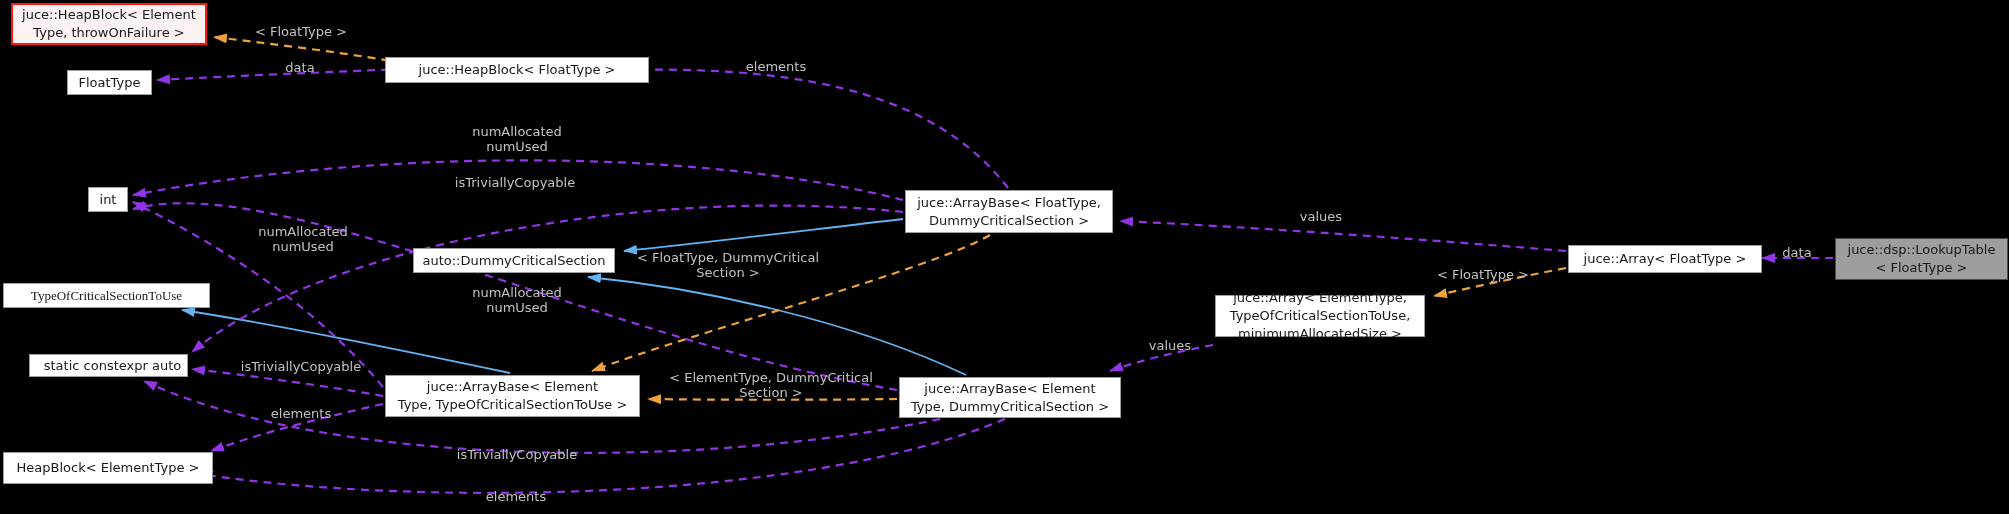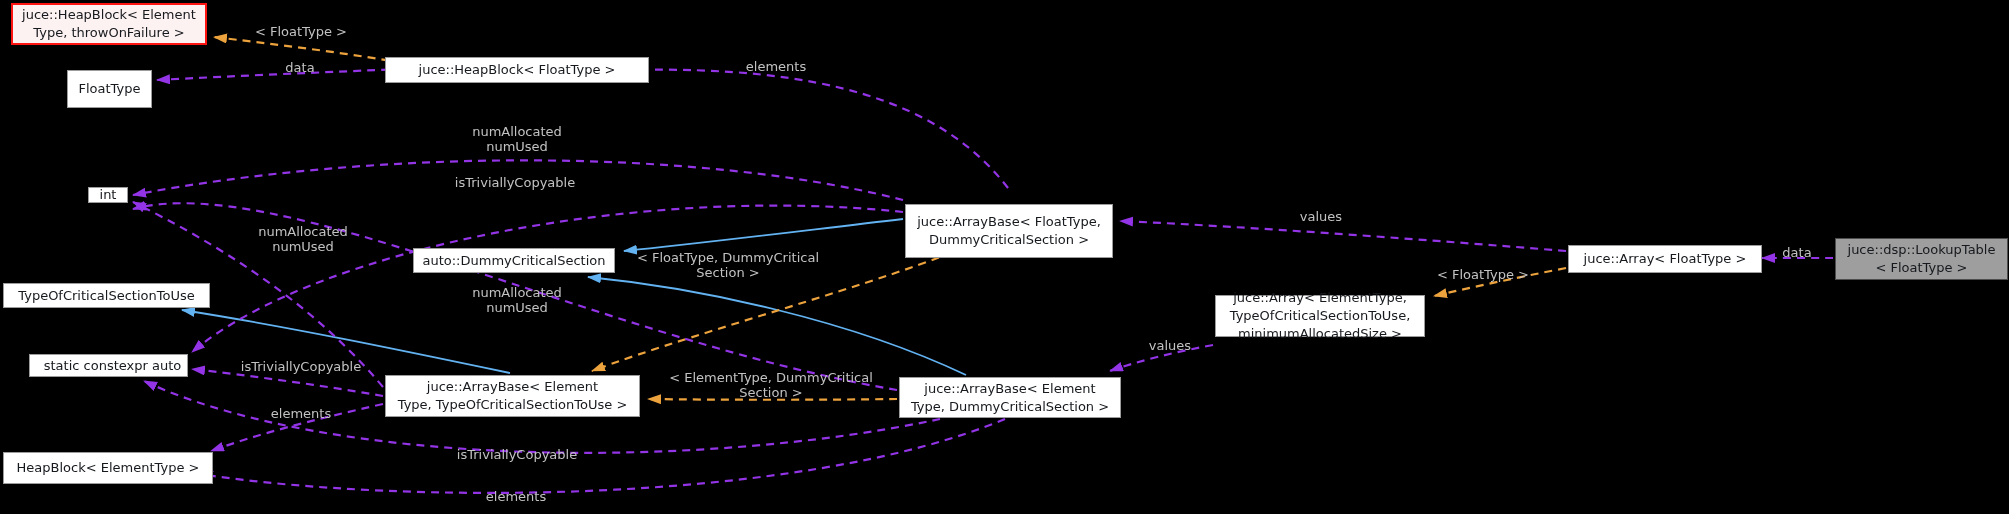--- a/index.html
+++ b/index.html
@@ -58,36 +58,36 @@
       <path d="M383,404 C312,420 258,434 211,451" marker-end="url(#ap)"></path>
       <path d="M940,419 C700,470 330,468 144,381" marker-end="url(#ap)"></path>
       <path d="M1005,419 C800,505 400,505 200,474" marker-end="url(#ap)"></path>
     </g>
   </svg>
 
   <div id="nodes">
       <div class="node highlight" style="left: 11px; top: 3px; width: 196px; height: 42px;">
         <div><span>juce::HeapBlock&lt; Element</span><br><span>Type, throwOnFailure &gt;</span></div>
       </div>
-      <div class="node" style="left: 67px; top: 70px; width: 85px; height: 38px; align-items: center;">
+      <div class="node" style="left: 67px; top: 70px; width: 85px; height: 25px; align-items: center;">
         <div><span>FloatType</span></div>
       </div>
       <div class="node" style="left: 385px; top: 57px; width: 264px; height: 26px;">
         <div><span>juce::HeapBlock&lt; FloatType &gt;</span></div>
       </div>
-      <div class="node" style="left: 88px; top: 187px; width: 40px; height: 16px;">
+      <div class="node" style="left: 88px; top: 187px; width: 40px; height: 25px;">
         <div><span>int</span></div>
       </div>
       <div class="node" style="left: 413px; top: 248px; width: 202px; height: 25px;">
         <div><span>auto::DummyCriticalSection</span></div>
       </div>
-      <div class="node" style="left: 905px; top: 204px; width: 208px; height: 54px;">
+      <div class="node" style="left: 905px; top: 190px; width: 208px; height: 43px;">
         <div><span>juce::ArrayBase&lt; FloatType,</span><br><span>DummyCriticalSection &gt;</span></div>
       </div>
-      <div class="node" style="left: 3px; top: 283px; width: 207px; height: 25px;">
+      <div class="node" style="left: 3px; top: 283px; width: 207px; height: 25px; font-family: Liberation Serif, serif;">
         <div><span>TypeOfCriticalSectionToUse</span></div>
       </div>
       <div class="node" style="left: 29px; top: 354px; width: 159px; height: 23px; padding-left: 12px;">
         <div><span>static constexpr auto</span></div>
       </div>
       <div class="node" style="left: 385px; top: 375px; width: 255px; height: 42px;">
         <div><span>juce::ArrayBase&lt; Element</span><br><span>Type, TypeOfCriticalSectionToUse &gt;</span></div>
       </div>
       <div class="node" style="left: 899px; top: 377px; width: 222px; height: 41px;">
         <div><span>juce::ArrayBase&lt; Element</span><br><span>Type, DummyCriticalSection &gt;</span></div>

